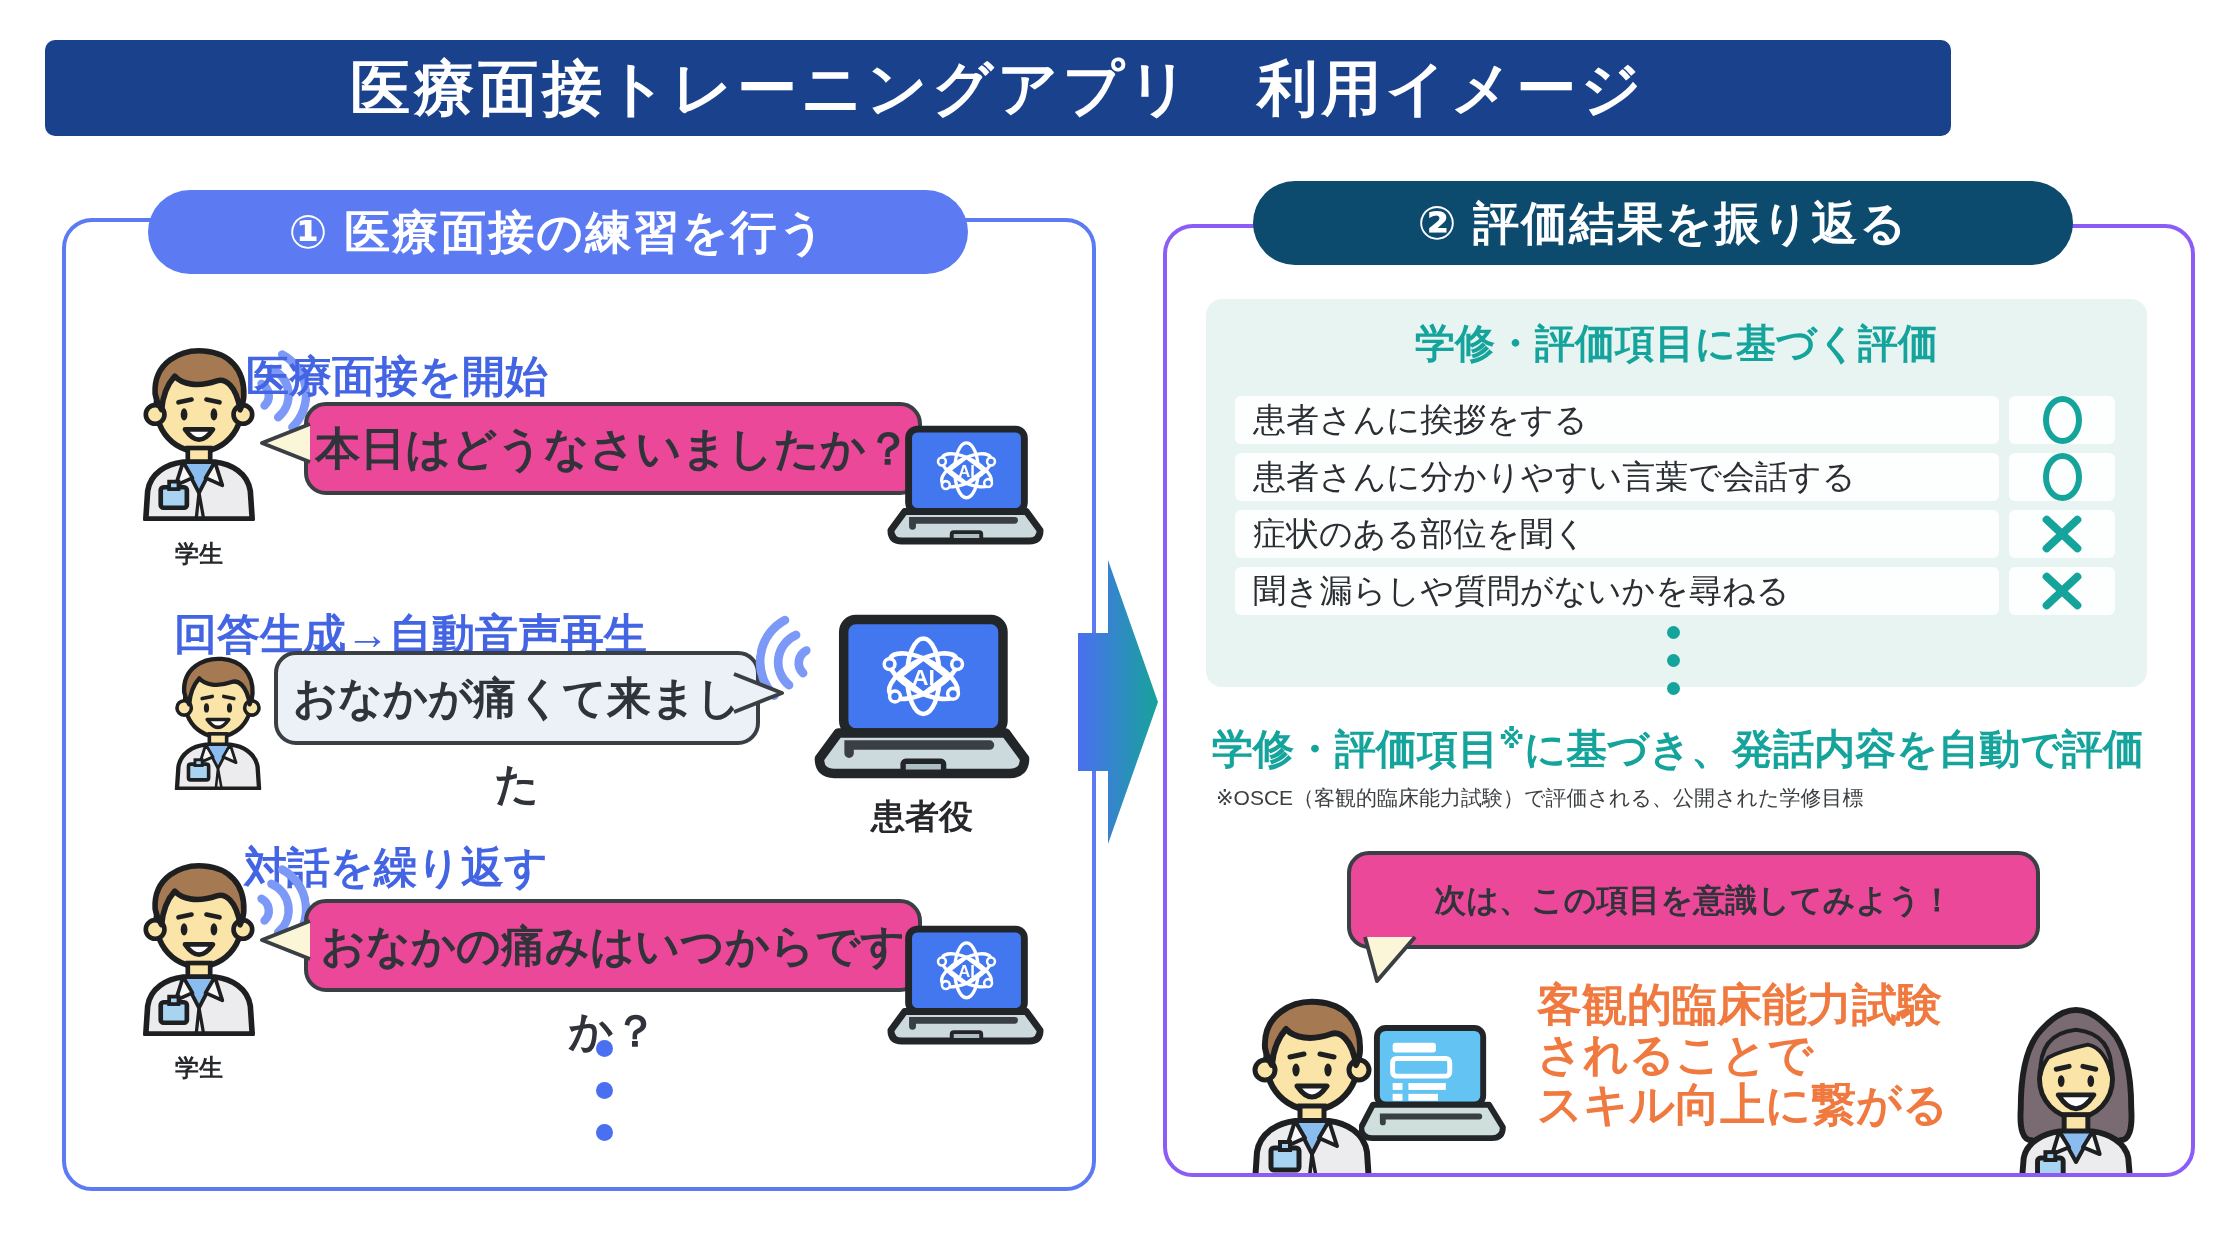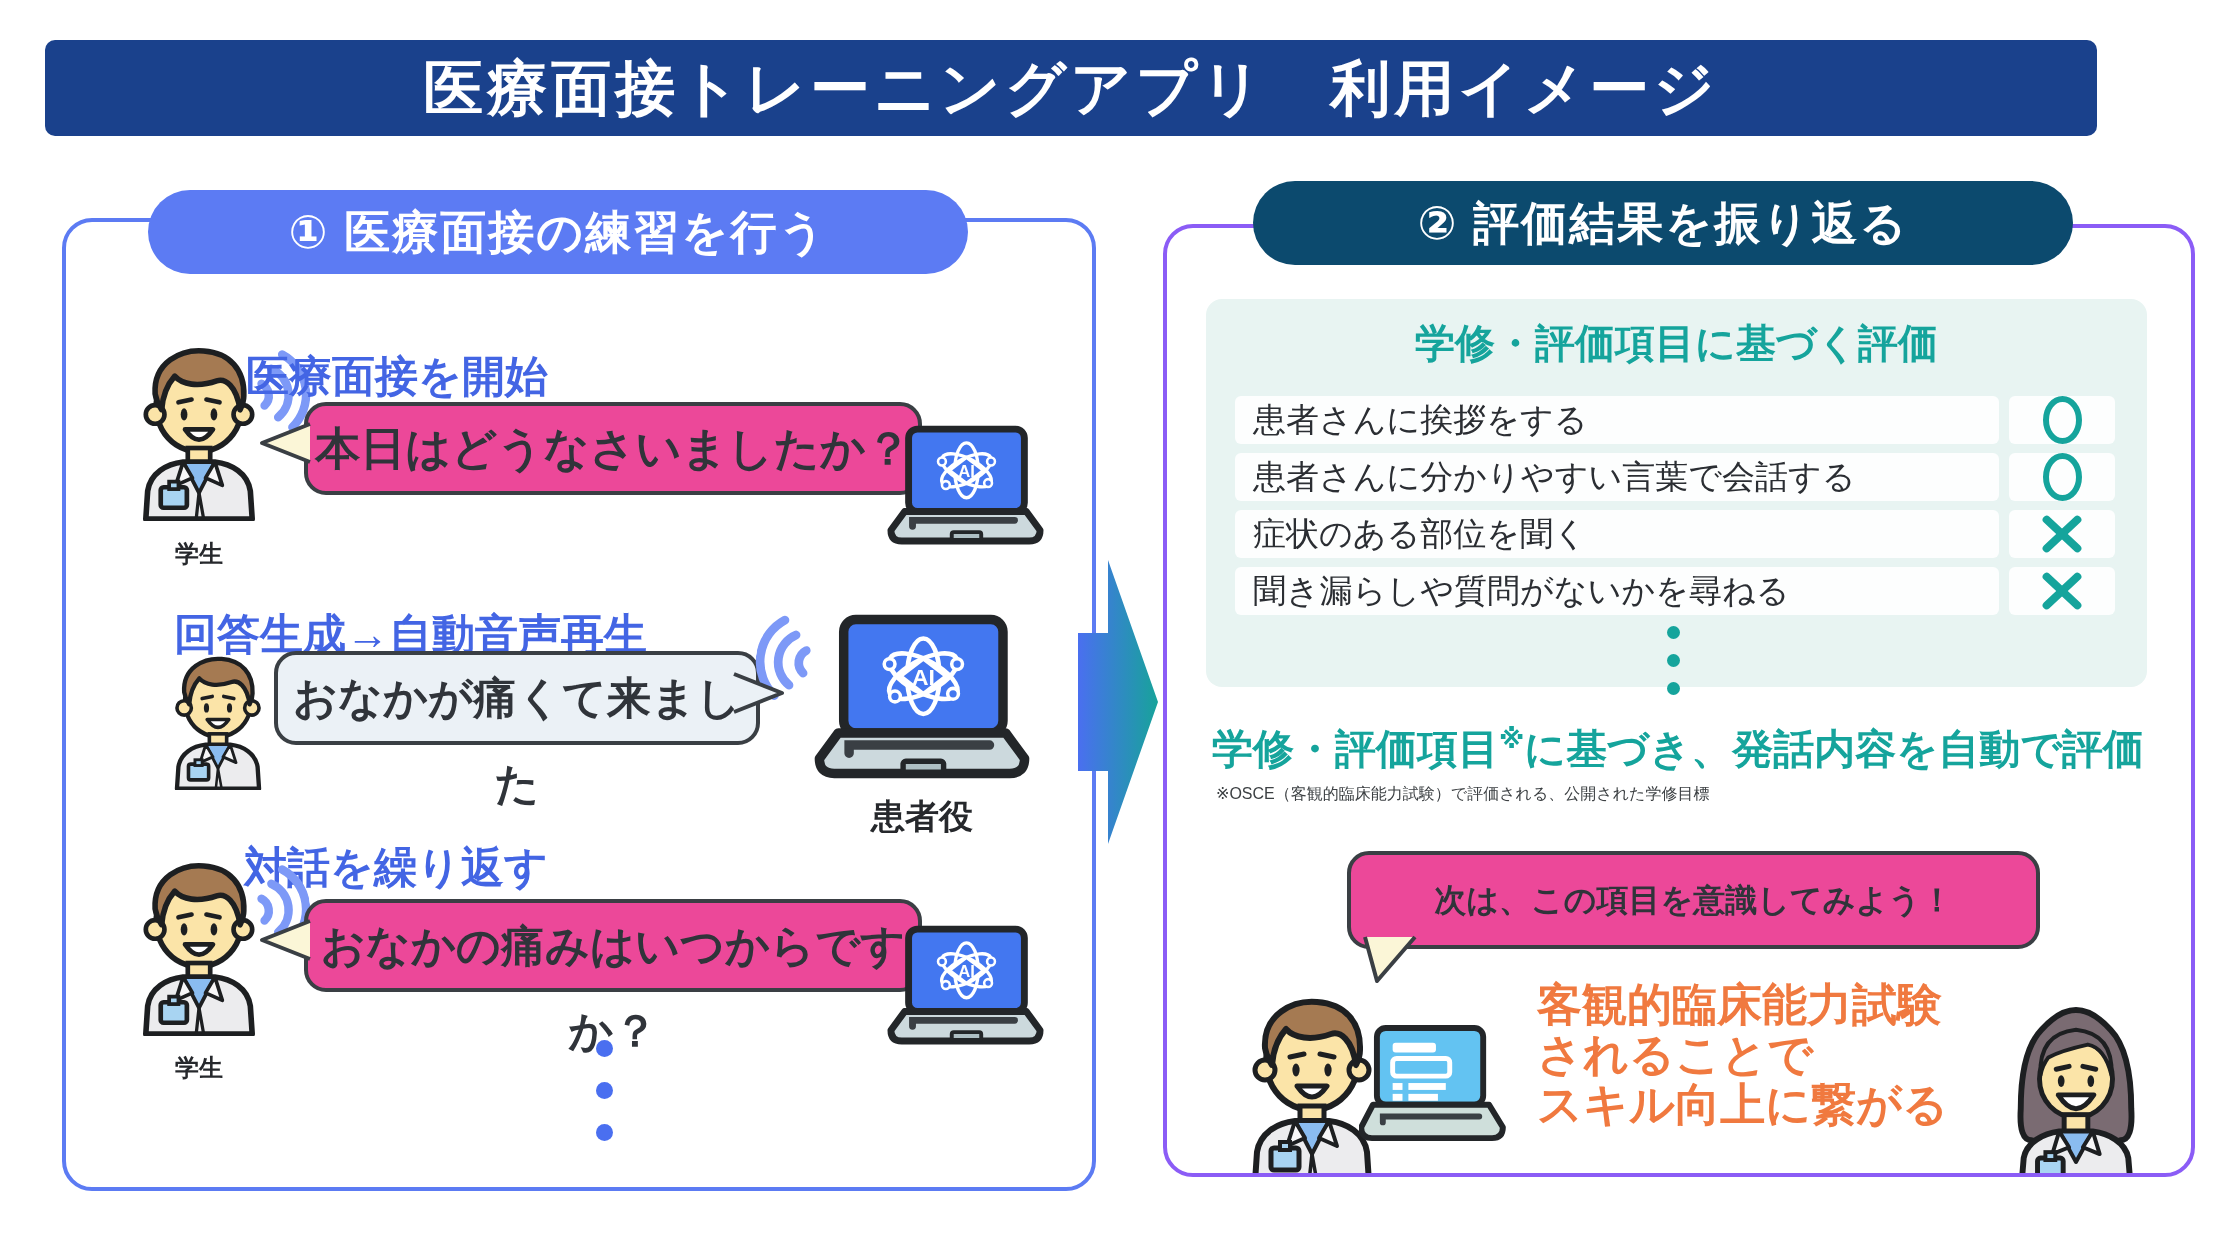--- a/index.html
+++ b/index.html
@@ -1,21 +1,21 @@
 <!DOCTYPE html>
 <html><head>
 <meta charset="utf-8">
 <style>
   html,body{margin:0;padding:0;background:#ffffff;}
   body{width:2240px;height:1260px;font-family:"Liberation Sans","DejaVu Sans",sans-serif;}
   .stage{position:relative;width:2240px;height:1260px;background:#fff;overflow:hidden;}
   .abs{position:absolute;}
 
   
-  .title-bar{left:45px;top:40px;width:2052px;height:96px;background:#1a418c;border-radius:10px;
+  .title-bar{left:45px;top:40px;width:1906px;height:96px;background:#1a418c;border-radius:10px;
              color:#fff;font-size:60px;font-weight:bold;text-align:center;line-height:98px;letter-spacing:4px;}
 
   
   .panel{background:#fff;border-radius:30px;}
   .panel-left{left:62px;top:218px;width:1026px;height:965px;border:4px solid #5c7bf3;overflow:hidden;}
   .panel-right{left:1163px;top:224px;width:1024px;height:945px;border:4px solid #8b5cf6;overflow:hidden;}
   .pill{height:84px;border-radius:42px;color:#fff;font-size:46px;font-weight:bold;text-align:center;line-height:84px;z-index:5;letter-spacing:2px;}
   .pill-left{left:148px;top:190px;width:820px;background:#5c7bf3;}
   .pill-right{left:1253px;top:181px;width:820px;background:#0c4a6e;}
 
@@ -43,21 +43,21 @@
                  white-space:nowrap;overflow:hidden;}
   .eval-row-mark{left:842px;width:106px;height:48px;background:#fdfefe;border-radius:6px;
                  display:flex;align-items:center;justify-content:center;}
   .mk-circle{width:27px;height:36px;border:6px solid #15a49c;border-radius:50%;}
   .mk-x{position:relative;width:44px;height:46px;}
   .mk-x i{position:absolute;left:50%;top:50%;width:8px;height:50px;background:#15a49c;border-radius:4px;margin:-25px 0 0 -4px;}
   .mk-x i.b1{transform:rotate(47deg);} .mk-x i.b2{transform:rotate(-47deg);}
 
   .auto-eval{left:45px;top:494px;width:950px;color:#15a49c;font-size:41px;font-weight:bold;white-space:nowrap;}
   .auto-eval sup{font-size:26px;}
-  .osce-note{left:49px;top:556px;width:930px;color:#3c4043;font-size:16px;}
+  .osce-note{left:49px;top:556px;width:930px;color:#3c4043;font-size:21px;}
 
   .fb-bubble{left:180px;top:623px;width:685px;height:90px;line-height:90px;font-size:32px;}
   .orange-text{left:370px;top:752px;width:480px;color:#f0793f;font-size:45px;font-weight:bold;line-height:50px;white-space:nowrap;}
 
   svg text{font-family:"Liberation Sans","DejaVu Sans",sans-serif;}
 </style>
 </head>
 <body>
 
 <svg width="0" height="0" style="position:absolute">

